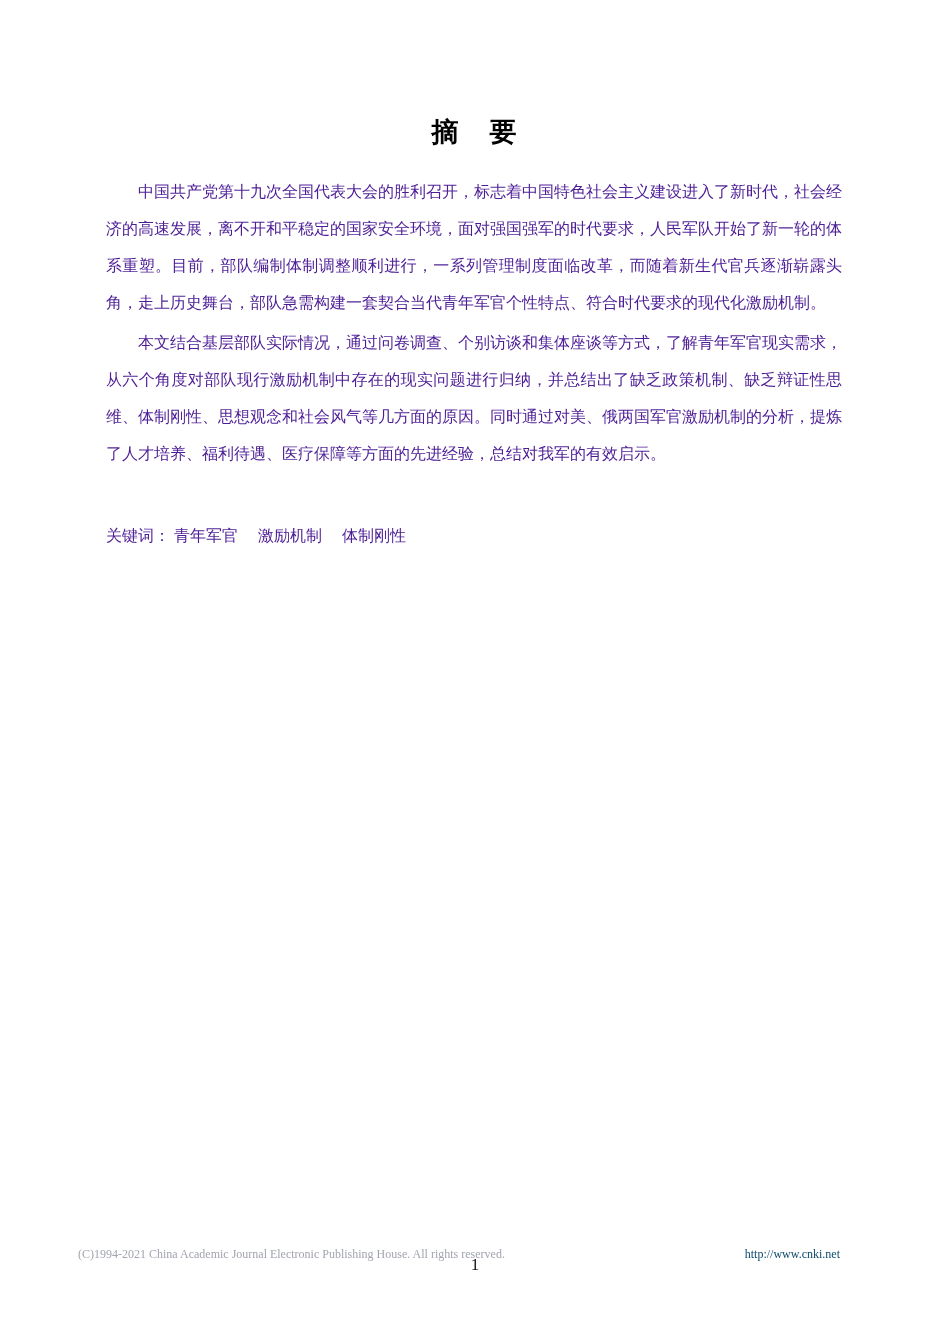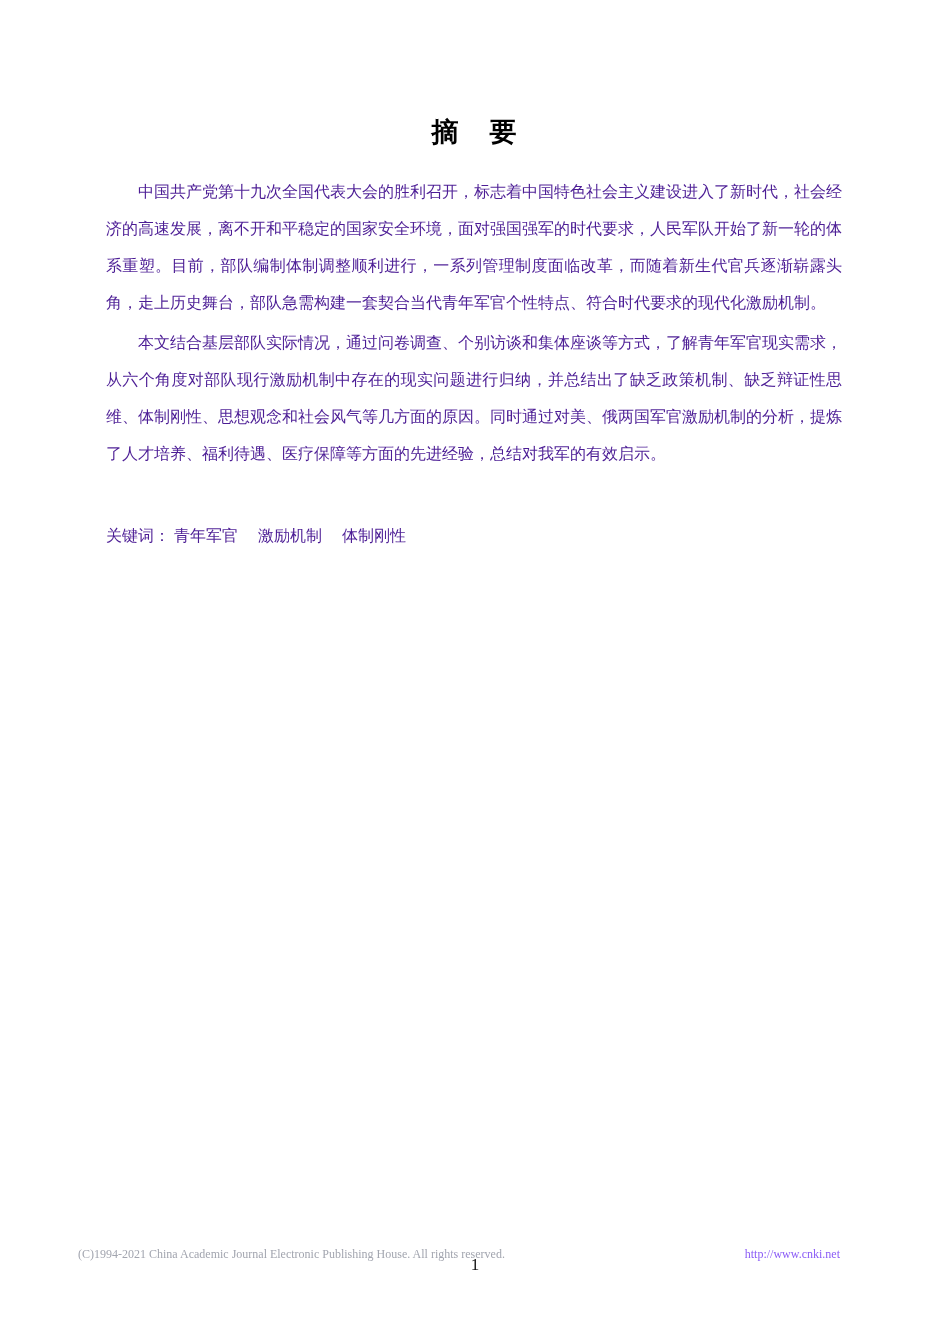--- a/index.html
+++ b/index.html
@@ -63,21 +63,21 @@
     top: 1247px;
     left: 78px;
     width: 762px;
     display: flex;
     justify-content: space-between;
     align-items: baseline;
     font-size: 12px;
     color: #a2a5af;
   }
   .footer-url {
-    color: #8b5cf6;
+    color: #0c4a6e;
     text-decoration: none;
   }
   .page-number {
     position: absolute;
     top: 1255px;
     left: 0;
     width: 100%;
     text-align: center;
     font-size: 17px;
     color: #151515;

